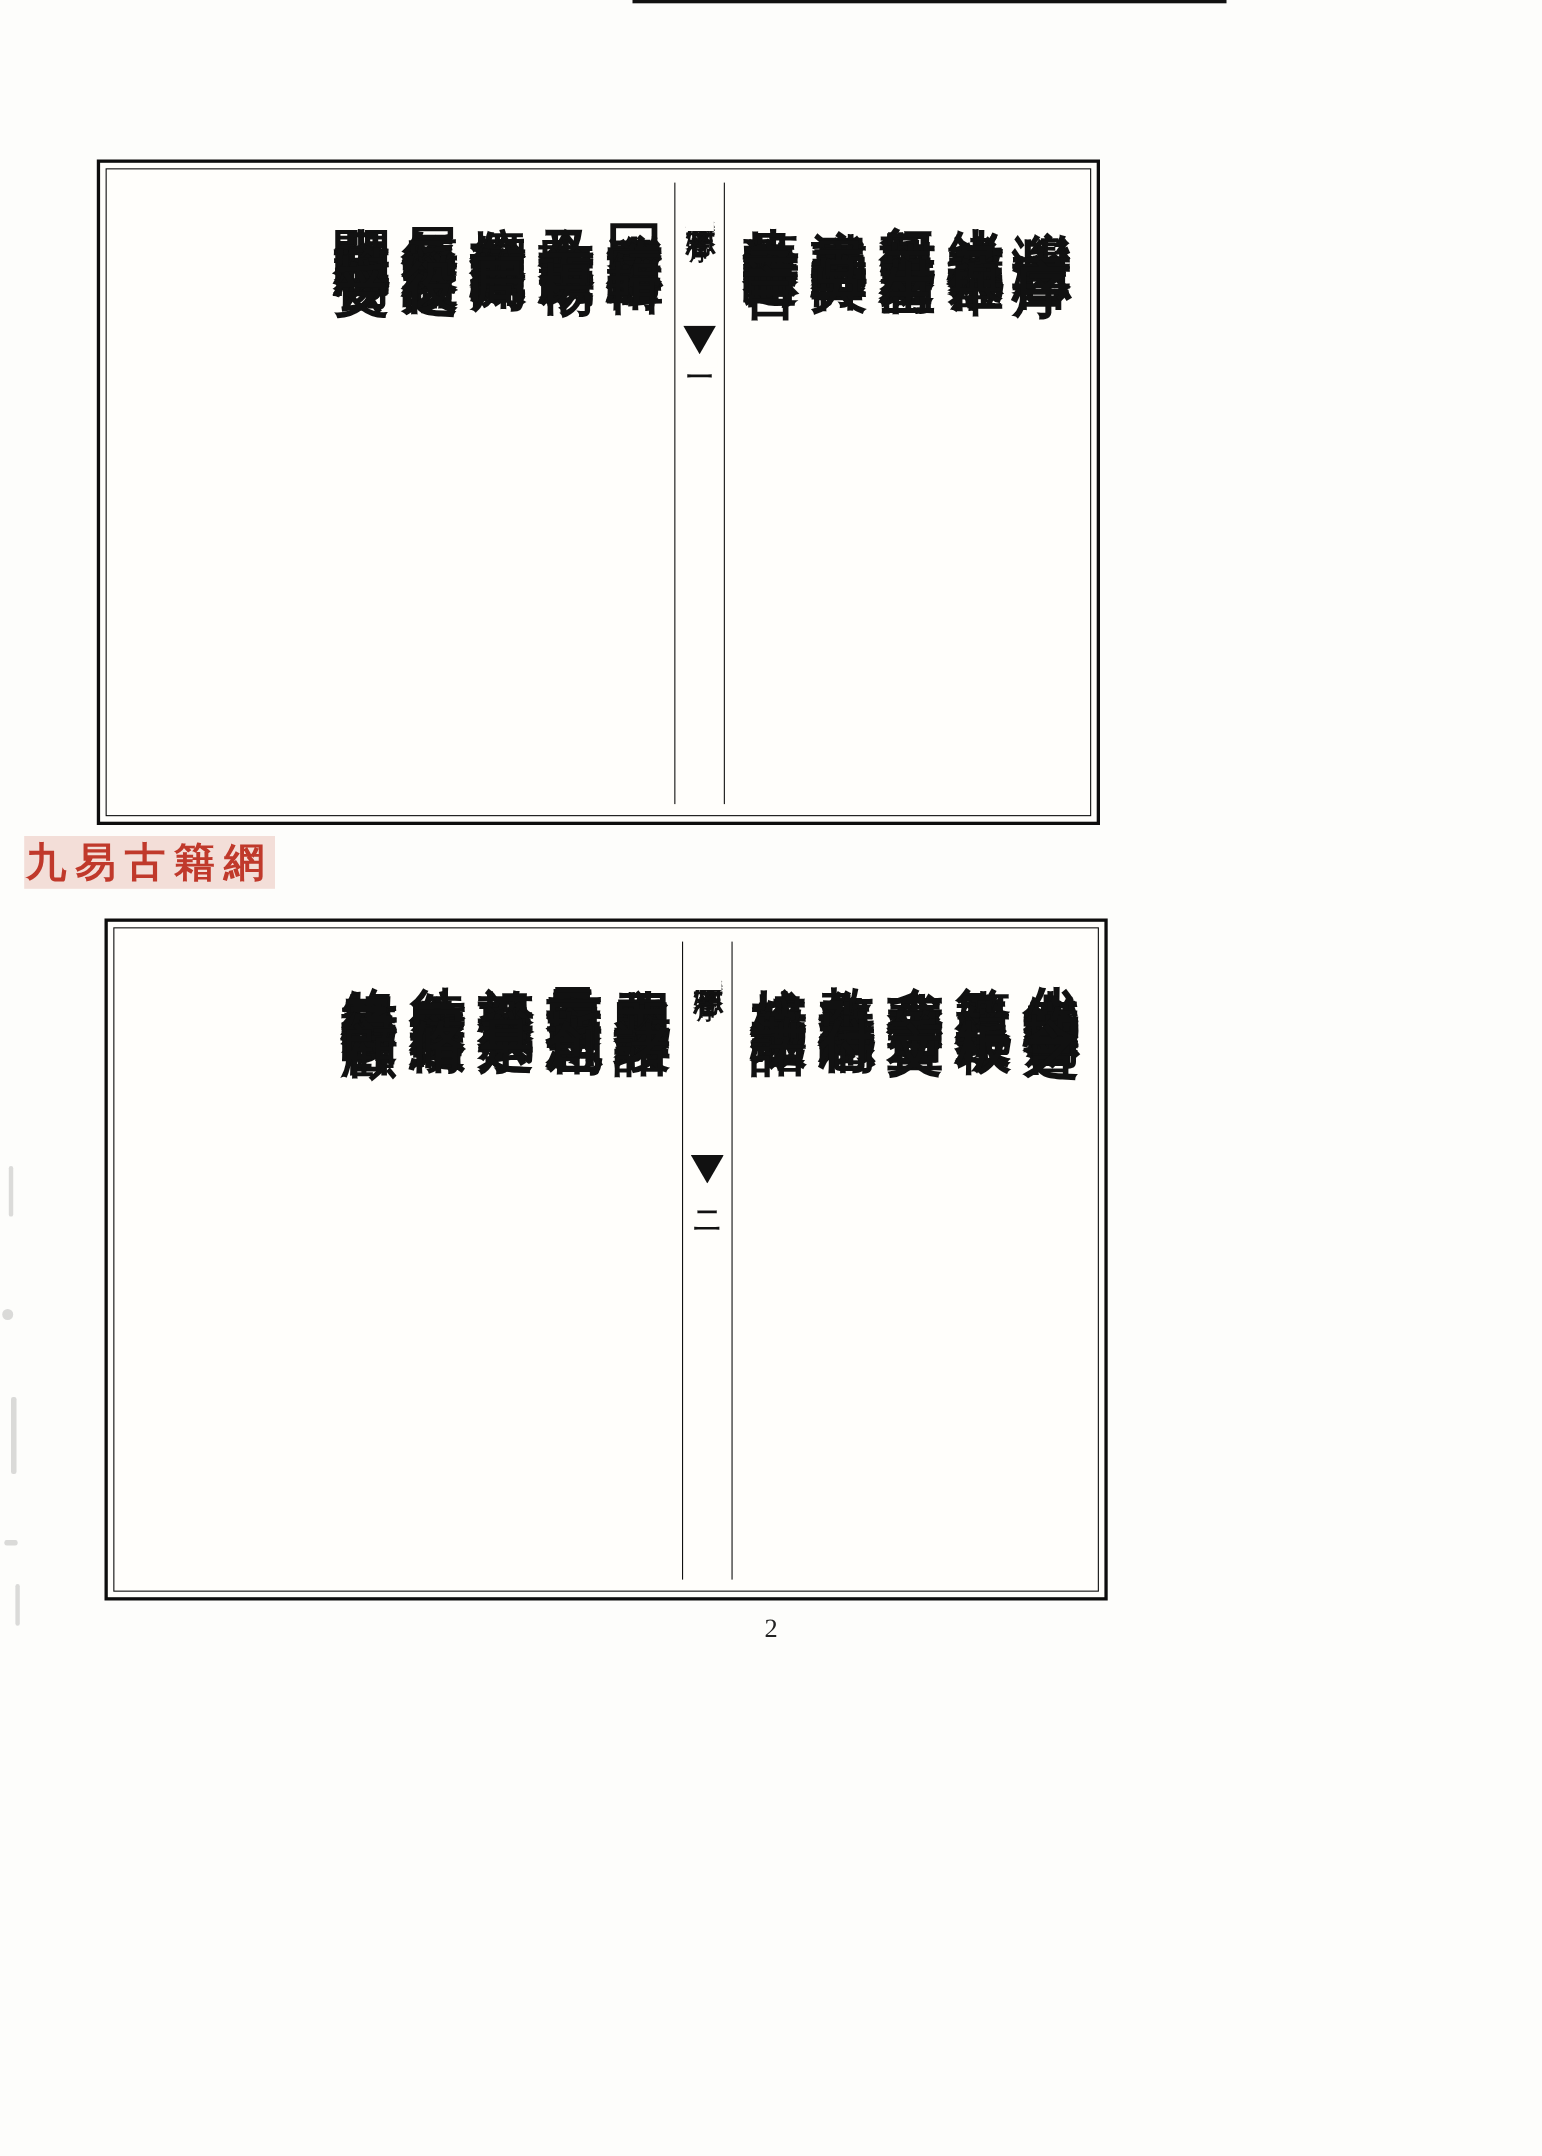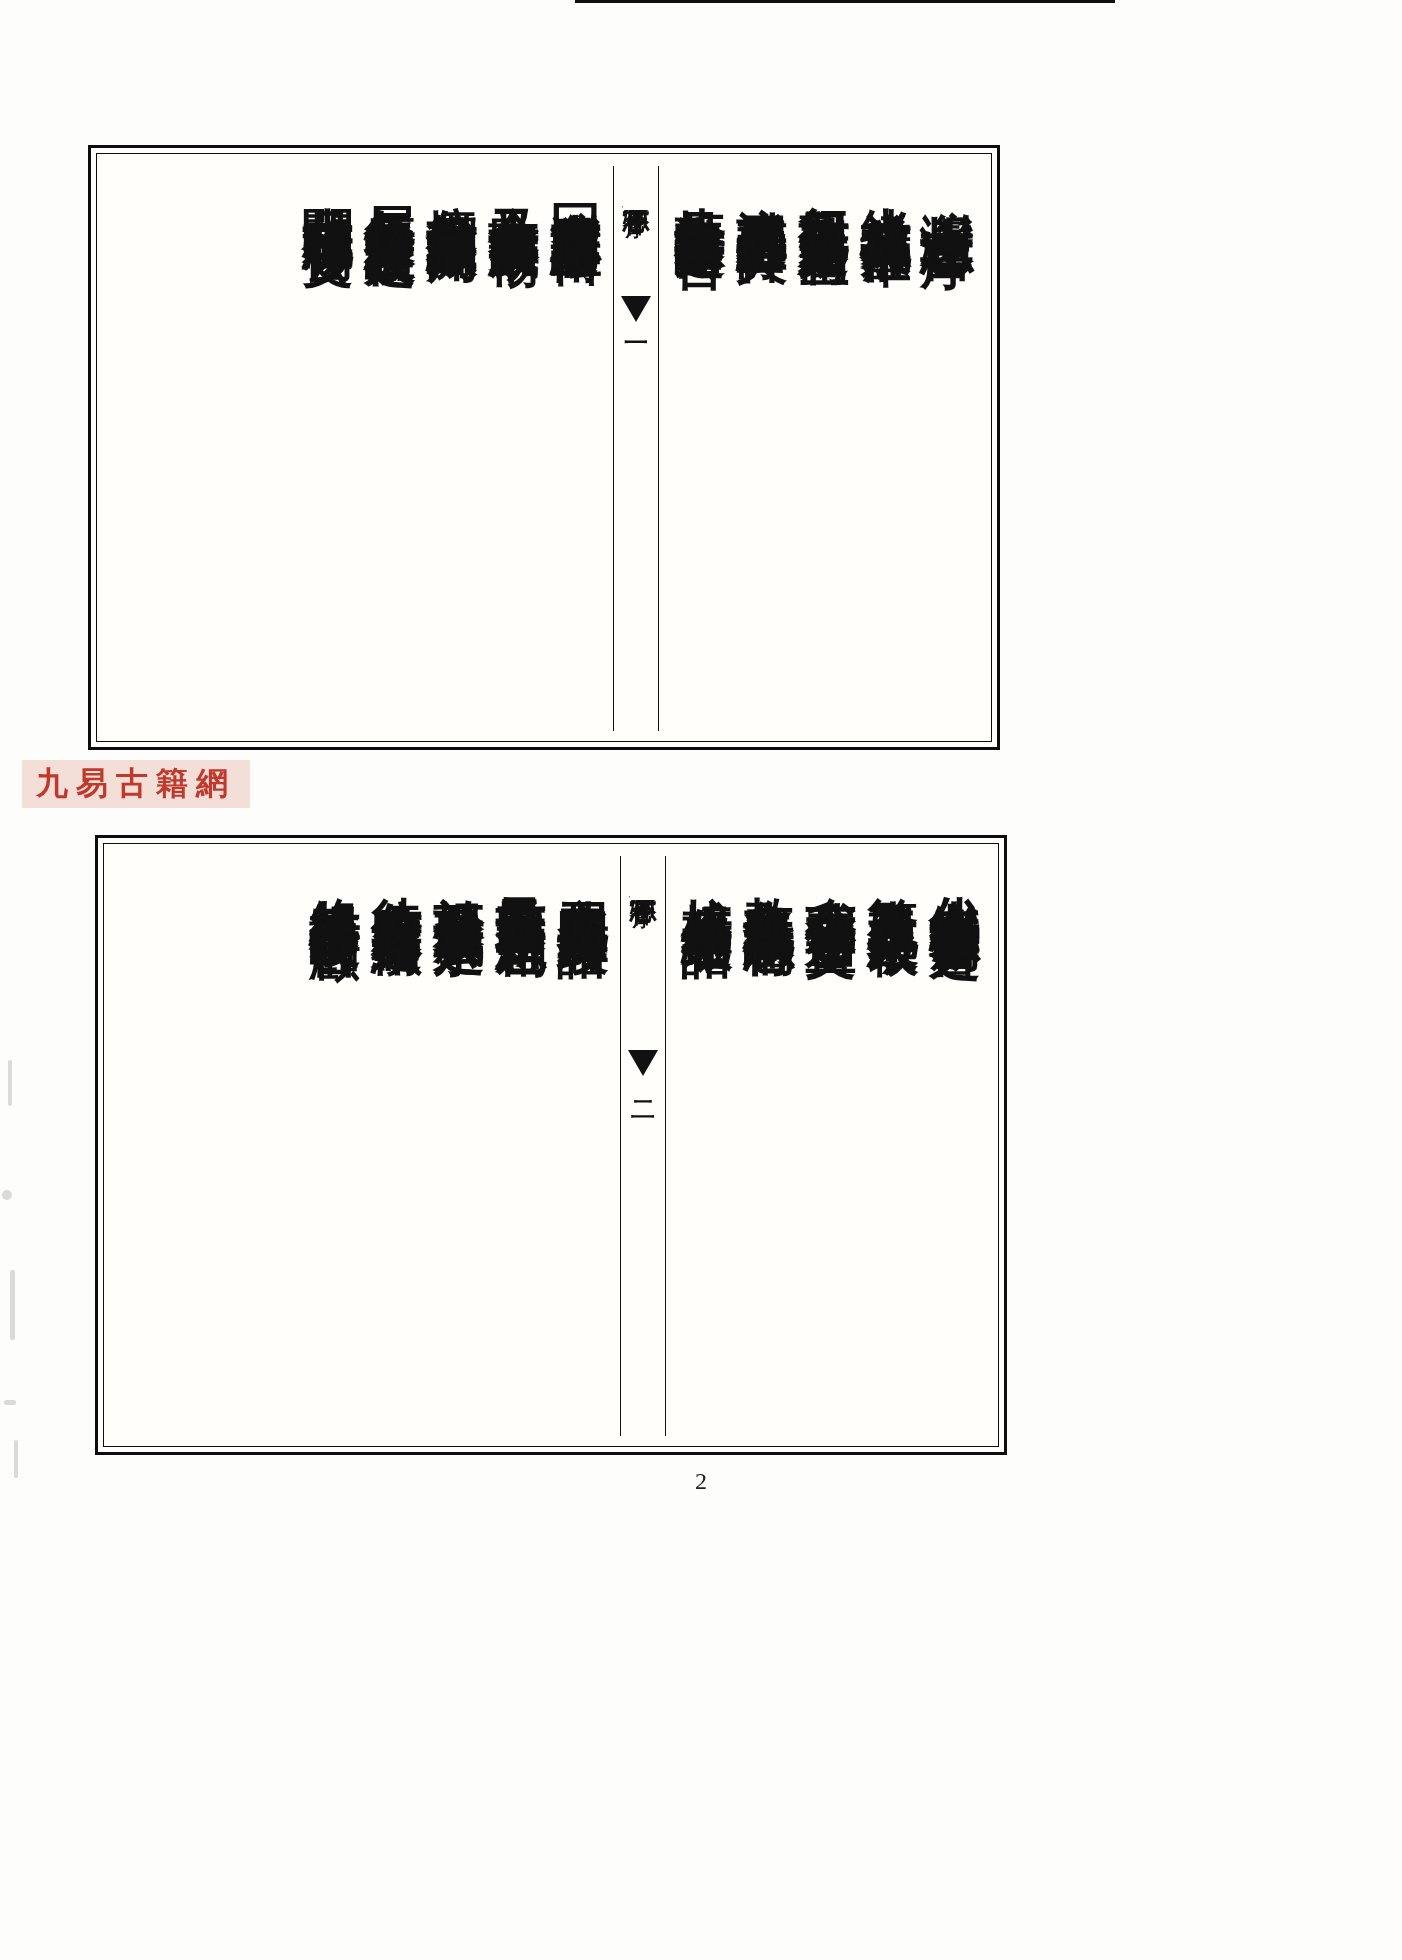--- a/index.html
+++ b/index.html
@@ -170,21 +170,21 @@
     top: 760px;
     width: 228px;
     height: 48px;
     background: #f3ded8;
     display: flex;
     align-items: center;
     justify-content: center;
   }
   .watermark span {
     font-family: "DejaVu Serif", "Liberation Serif", serif;
-    font-size: 32px;
+    font-size: 37px;
     letter-spacing: 8px;
     color: #c0392b;
     font-weight: 700;
   }
 
   
   .page-number {
     position: absolute;
     left: 0;
     right: 0;

